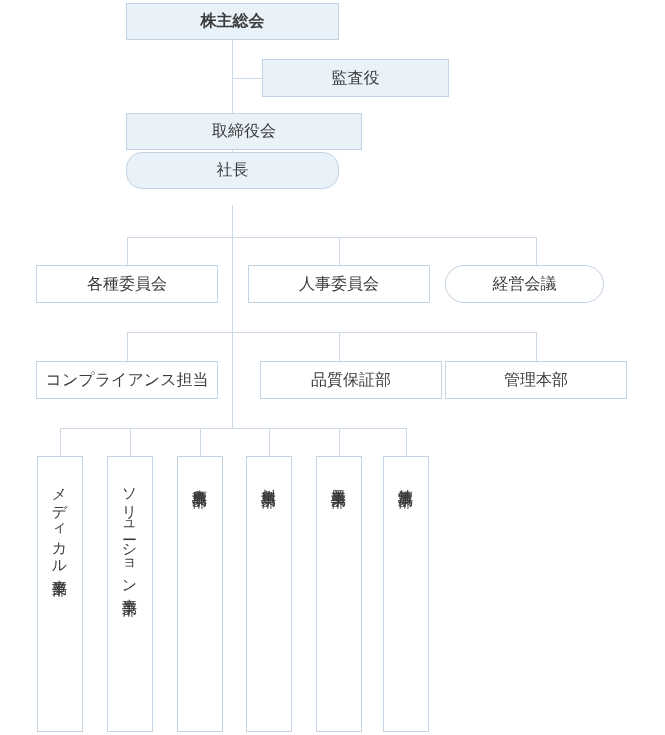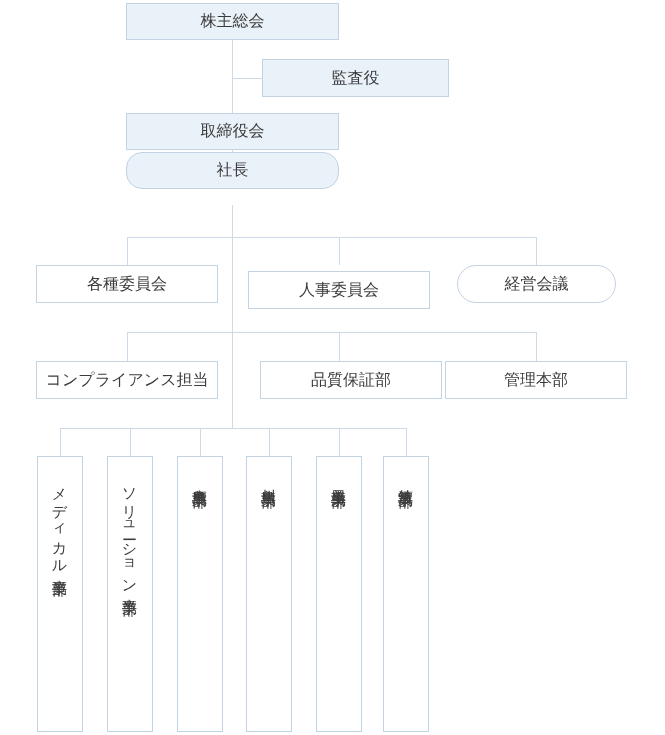--- a/index.html
+++ b/index.html
@@ -71,40 +71,40 @@
   <div class="line v" style="left:536px; top:332px; height:29px;"></div>
 
   <div class="line h" style="left:60px;  top:428px; width:346px;"></div>
   <div class="line v" style="left:60px;  top:428px; height:28px;"></div>
   <div class="line v" style="left:130px; top:428px; height:28px;"></div>
   <div class="line v" style="left:200px; top:428px; height:28px;"></div>
   <div class="line v" style="left:269px; top:428px; height:28px;"></div>
   <div class="line v" style="left:339px; top:428px; height:28px;"></div>
   <div class="line v" style="left:406px; top:428px; height:28px;"></div>
 
-  <div class="box blue" style="left:126px; top:3px;   width:213px; height:37px;">
+  <div class="box blue" style="left:126px; top:3px;   width:213px; height:37px;font-weight:bold;">
     <span>株主総会</span>
   </div>
   <div class="box blue" style="left:262px; top:59px;  width:187px; height:38px;">
     <span>監査役</span>
   </div>
-  <div class="box blue" style="left:126px; top:113px; width:213px; height:37px;text-align:right;">
+  <div class="box blue" style="left:126px; top:113px; width:236px; height:37px;text-align:right;">
     <span>取締役会</span>
   </div>
   <div class="box blue" style="left:126px; top:152px; width:213px; height:37px;border-radius:16px;">
     <span>社長</span>
   </div>
 
   <div class="box" style="left:36px;  top:265px; width:182px; height:38px;">
     <span>各種委員会</span>
   </div>
-  <div class="box" style="left:248px; top:271px; width:182px; height:38px;">
+  <div class="box" style="left:248px; top:265px; width:182px; height:38px;">
     <span>人事委員会</span>
   </div>
-  <div class="box" style="left:457px; top:265px; width:159px; height:38px;border-radius:19px;">
+  <div class="box" style="left:445px; top:265px; width:159px; height:38px;border-radius:19px;">
     <span>経営会議</span>
   </div>
 
   <div class="box" style="left:36px;  top:361px; width:182px; height:38px;">
     <span>コンプライアンス担当</span>
   </div>
   <div class="box" style="left:260px; top:361px; width:182px; height:38px;">
     <span>品質保証部</span>
   </div>
   <div class="box" style="left:445px; top:361px; width:182px; height:38px;text-align:right;">

